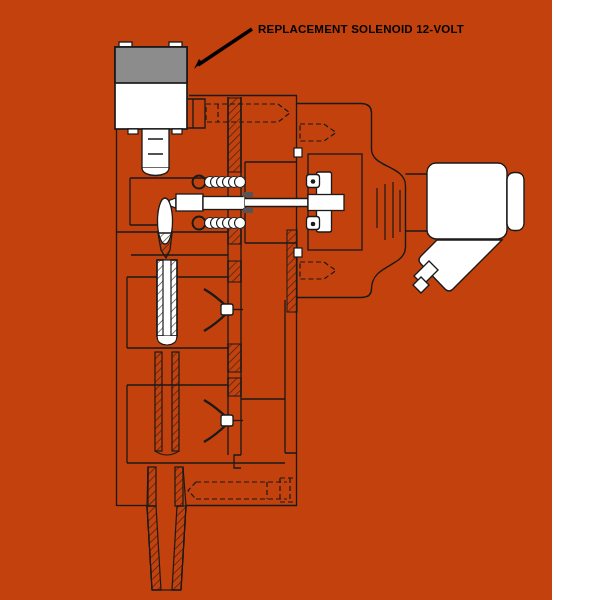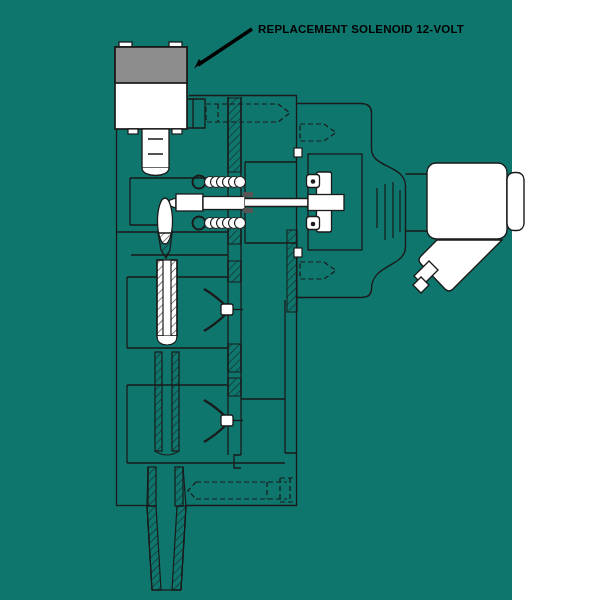--- a/index.html
+++ b/index.html
@@ -1,17 +1,17 @@
 <!DOCTYPE html>
 <html><head>
 <meta charset="utf-8">
 <style>
   html,body{margin:0;padding:0;background:#ffffff;}
   body{width:600px;height:600px;overflow:hidden;font-family:"Liberation Sans",sans-serif;}
-  .stage{position:relative;width:512px;height:600px;background:#0f766e;}
+  .stage{position:relative;width:552px;height:600px;background:#c2410c;}
   svg{display:block;}
   svg text{font-family:"Liberation Sans","DejaVu Sans",sans-serif;font-weight:bold;font-size:11.5px;letter-spacing:.2px;fill:#000;}
 </style>
 </head>
 <body>
 
 <div class="stage">
 <svg width="600" height="600" viewBox="0 0 600 600">
   <defs>
     <pattern id="hatch" width="5.5" height="5.5" patternUnits="userSpaceOnUse" patternTransform="rotate(45)">

